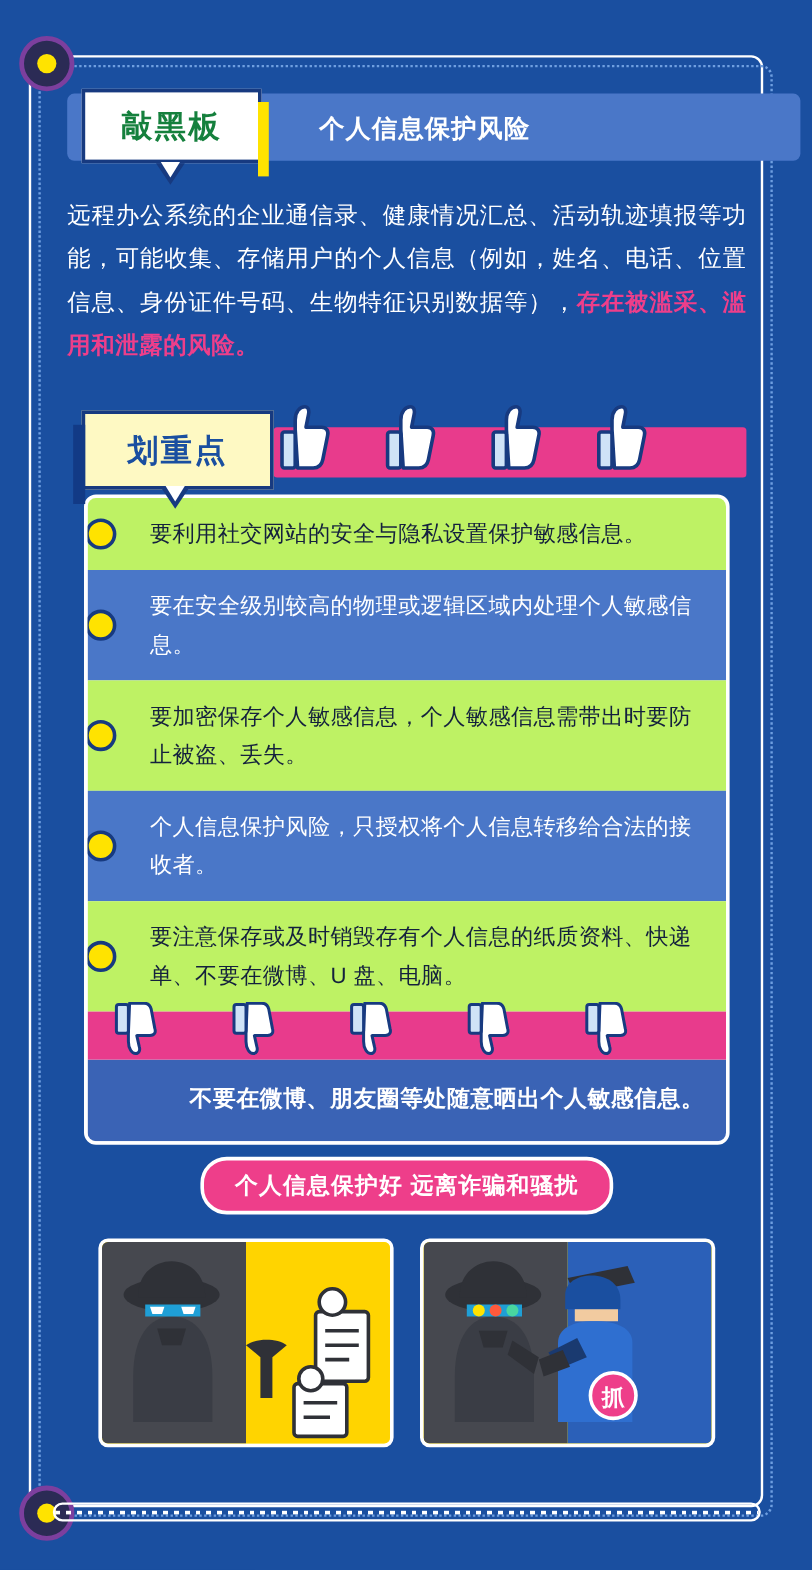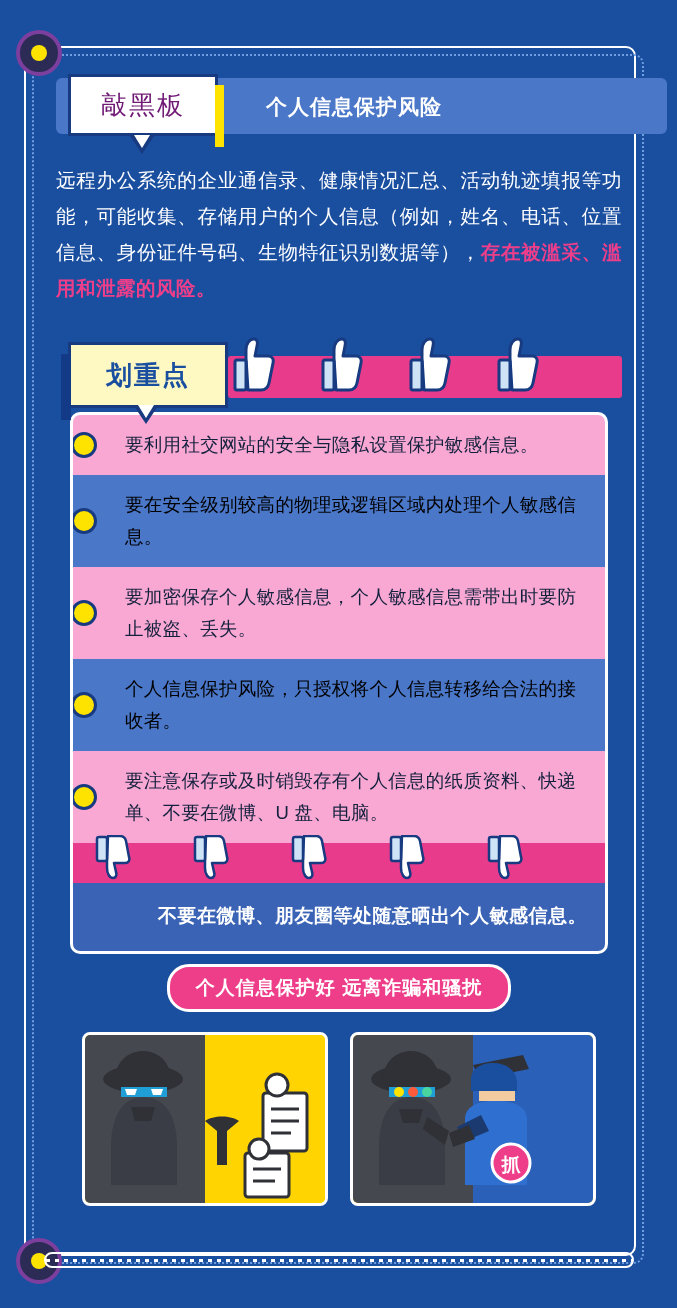--- a/index.html
+++ b/index.html
@@ -109,23 +109,23 @@
     width: 9px;
     height: 62px;
     background: #ffe300;
   }
   .tag .tag-text {
     position: absolute;
     left: 0; top: 0; right: 0; bottom: 0;
     display: flex;
     align-items: center;
     justify-content: center;
-    color: #701a75;
+    color: #15803d;
     font-size: 26px;
-    font-weight: normal;
+    font-weight: bold;
     letter-spacing: 2px;
   }
   .tag-pointer {
     position: absolute;
     left: 74px;
     top: 58px;
     width: 0; height: 0;
     border-left: 12px solid transparent;
     border-right: 12px solid transparent;
     border-top: 18px solid #173a80;
@@ -254,27 +254,27 @@
     display: flex;
     align-items: center;
     padding: 14px 18px 14px 52px;
     box-sizing: border-box;
     min-height: 60px;
     font-size: 18.5px;
     line-height: 32px;
     letter-spacing: 0.3px;
   }
   .tip.white {
-    background: #f9a8d4;
+    background: #bef264;
     color: #14213d;
     align-items: center;
   }
   .tip.blue {
     background: #4a77c8;
-    color: #000000;
+    color: #ffffff;
   }
   .dot {
     position: absolute;
     left: -2px;
     width: 26px;
     height: 26px;
     border-radius: 50%;
     background: #ffe300;
     border: 3px solid #173a80;
     box-sizing: border-box;

